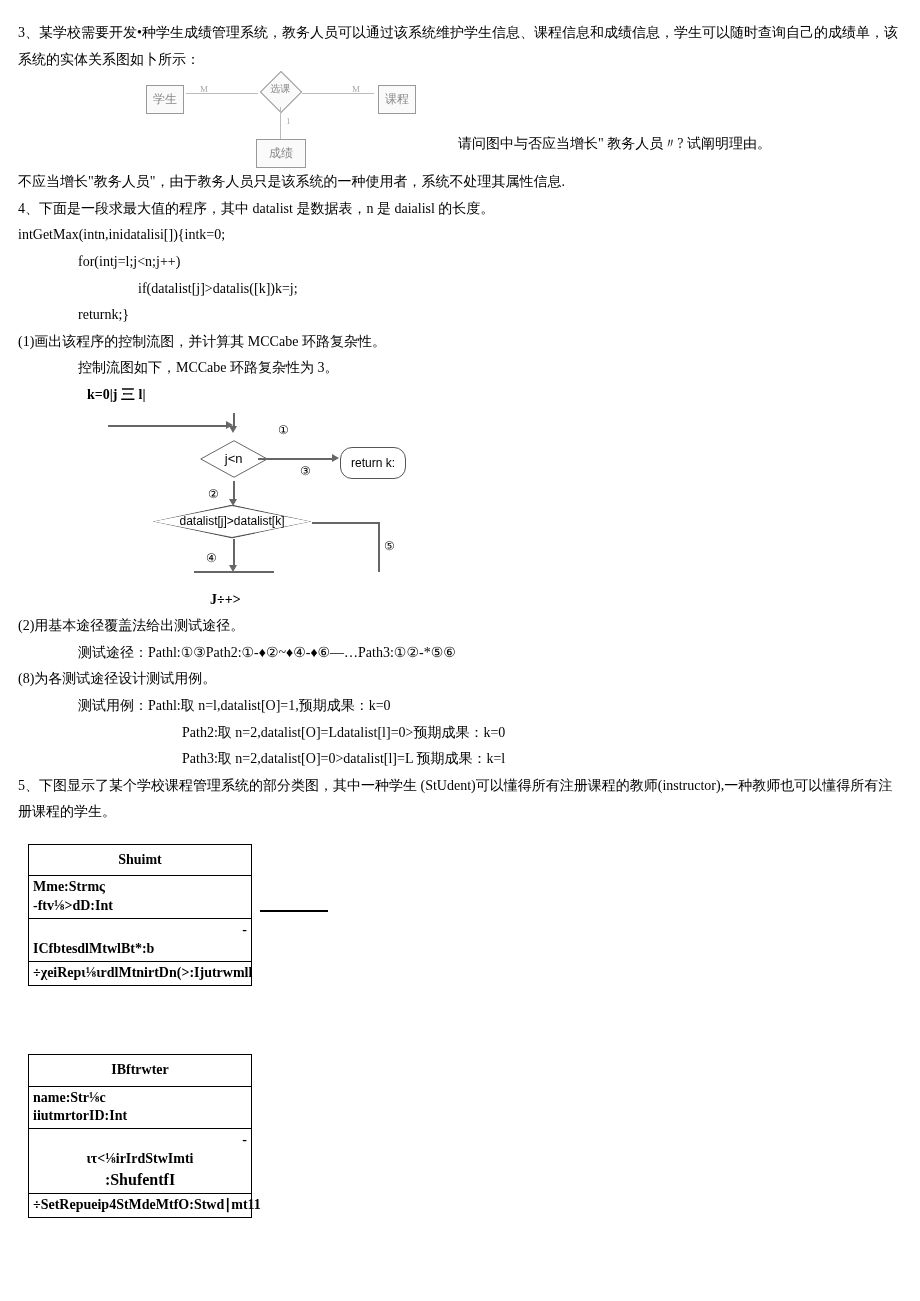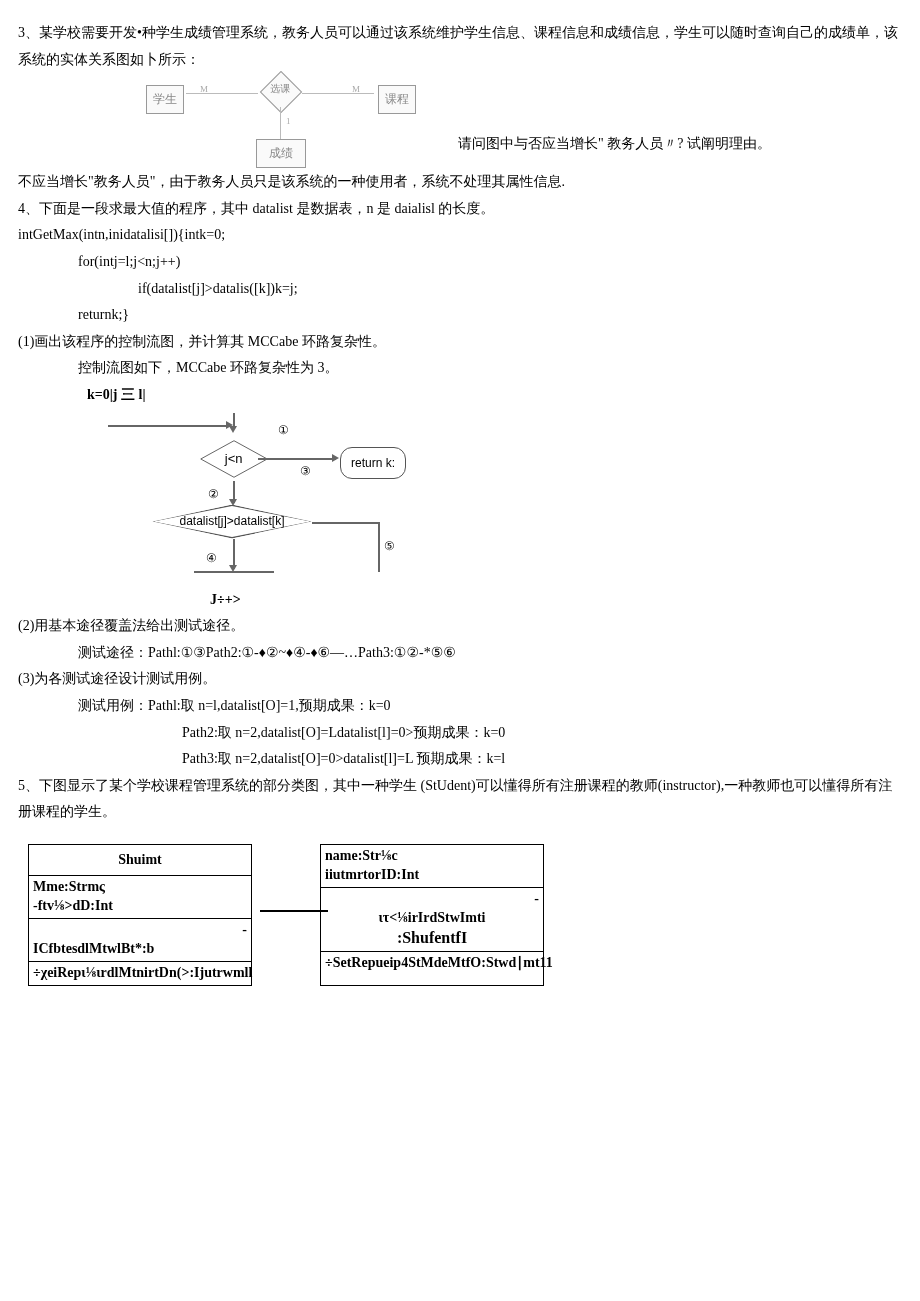--- a/index.html
+++ b/index.html
@@ -107,21 +107,21 @@
     border-top: 7px solid #666;
   }
   .arrow-right {
     position: absolute; width: 0; height: 0;
     border-top: 4px solid transparent;
     border-bottom: 4px solid transparent;
     border-left: 7px solid #666;
   }
   .flow-bottom { margin-left: 192px; font-weight: bold; font-family: serif; }
 
-  .uml-row { display: flex; gap: 68px; margin-top: 18px; margin-left: 10px; position: relative; }
+  .uml-row { display: flex; gap: 68px; margin-top: 18px; margin-left: 10px; position: relative; flex-direction: column; }
   .uml-box {
     border: 1.5px solid #000;
     width: 222px;
     font-family: "Times New Roman", serif;
     font-weight: bold;
     font-size: 14px;
   }
   .uml-title {
     text-align: center;
     border-bottom: 1.5px solid #000;
@@ -206,21 +206,21 @@
   <div class="fline" style="left:204px; top:109px; width:68px; height:2px;"></div>
   <div class="fline" style="left:270px; top:109px; width:2px; height:50px;"></div>
   <div class="fcircle" style="left:276px; top:122px;">⑤</div>
 
   <div class="fline" style="left:86px; top:158px; width:80px; height:2px;"></div>
 </div>
 <div class="flow-bottom">J÷+&gt;</div>
 
 <div>(2)用基本途径覆盖法给出测试途径。</div>
 <div class="indent1">测试途径：Pathl:①③Path2:①-♦②~♦④-♦⑥—…Path3:①②-*⑤⑥</div>
-<div>(3)为各测试途径设计测试用例。</div>
+<div>(8)为各测试途径设计测试用例。</div>
 <div class="indent1">测试用例：Pathl:取 n=l,datalist[O]=1,预期成果：k=0</div>
 <div class="indent3">Path2:取 n=2,datalist[O]=Ldatalist[l]=0&gt;预期成果：k=0</div>
 <div class="indent3">Path3:取 n=2,datalist[O]=0&gt;datalist[l]=L 预期成果：k=l</div>
 
 <div>5、下图显示了某个学校课程管理系统的部分类图，其中一种学生 (StUdent)可以懂得所有注册课程的教师(instructor),一种教师也可以懂得所有注册课程的学生。</div>
 
 <div class="uml-row">
   <div class="uml-connector"></div>
   <div class="uml-box">
     <div class="uml-title">Shuimt</div>
@@ -229,20 +229,21 @@
       <div>-ftv⅛&gt;dD:Int</div>
     </div>
     <div class="uml-sec">
       <div class="uml-right">-</div>
       <div>ICfbtesdlMtwlBt*:b</div>
     </div>
     <div class="uml-sec uml-center">÷χeiRepι⅛ιrdlMtnirtDn(&gt;:Ijutrwmll</div>
   </div>
 
   <div class="uml-box">
+    <div class="uml-title">IBftrwter</div>
     <div class="uml-sec">
       <div>name:Str⅛c</div>
       <div>iiutmrtorID:Int</div>
     </div>
     <div class="uml-sec">
       <div class="uml-right">-</div>
       <div class="uml-center">ιτ&lt;⅛irIrdStwImti</div>
       <div class="uml-center" style="font-size:16px;">:ShufentfI</div>
     </div>
     <div class="uml-sec uml-center">÷SetRepueip4StMdeMtfO:Stwd∣mt11</div>

